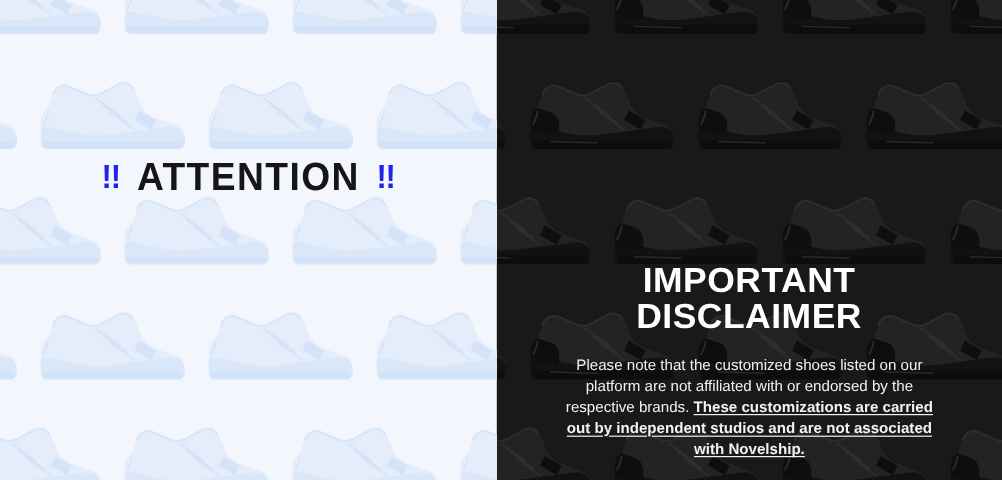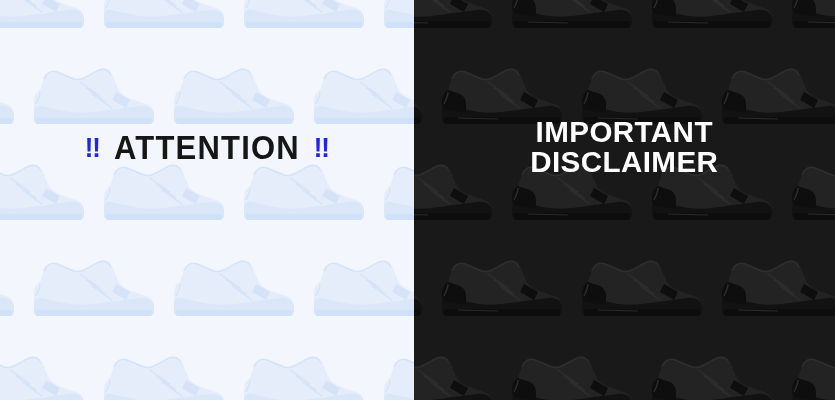--- a/index.html
+++ b/index.html
@@ -58,21 +58,22 @@
     flex-direction: column;
     align-items: center;
     justify-content: flex-start;
   }
 
   
   .content-left {
     padding: 132px 30px 0 30px;
   }
   .content-right {
-    padding: 118px 22px 0 22px;
+    padding: 118px 22px 16px 22px;
+    justify-content: flex-end;
   }
 
   
   .heading-attention {
     display: flex;
     align-items: center;
     justify-content: center;
     gap: 13px;
     white-space: nowrap;
     margin: 0 0 15px 0;
@@ -253,17 +254,18 @@
       </g>
     </svg>
 
     <div class="content content-right">
 
       <h2 class="heading-disclaimer">
         <span class="dline">IMPORTANT</span>
         <span class="dline">DISCLAIMER</span>
       </h2>
 
+      <p class="body-text body-right"><span>Please note that the customized shoes listed on our platform are not affiliated with or endorsed by the respective brands. </span><span class="emph">These customizations are carried out by independent studios and are not associated with Novelship.</span></p>
 
     </div>
   </div>
 
 </div>
 
 </body></html>

